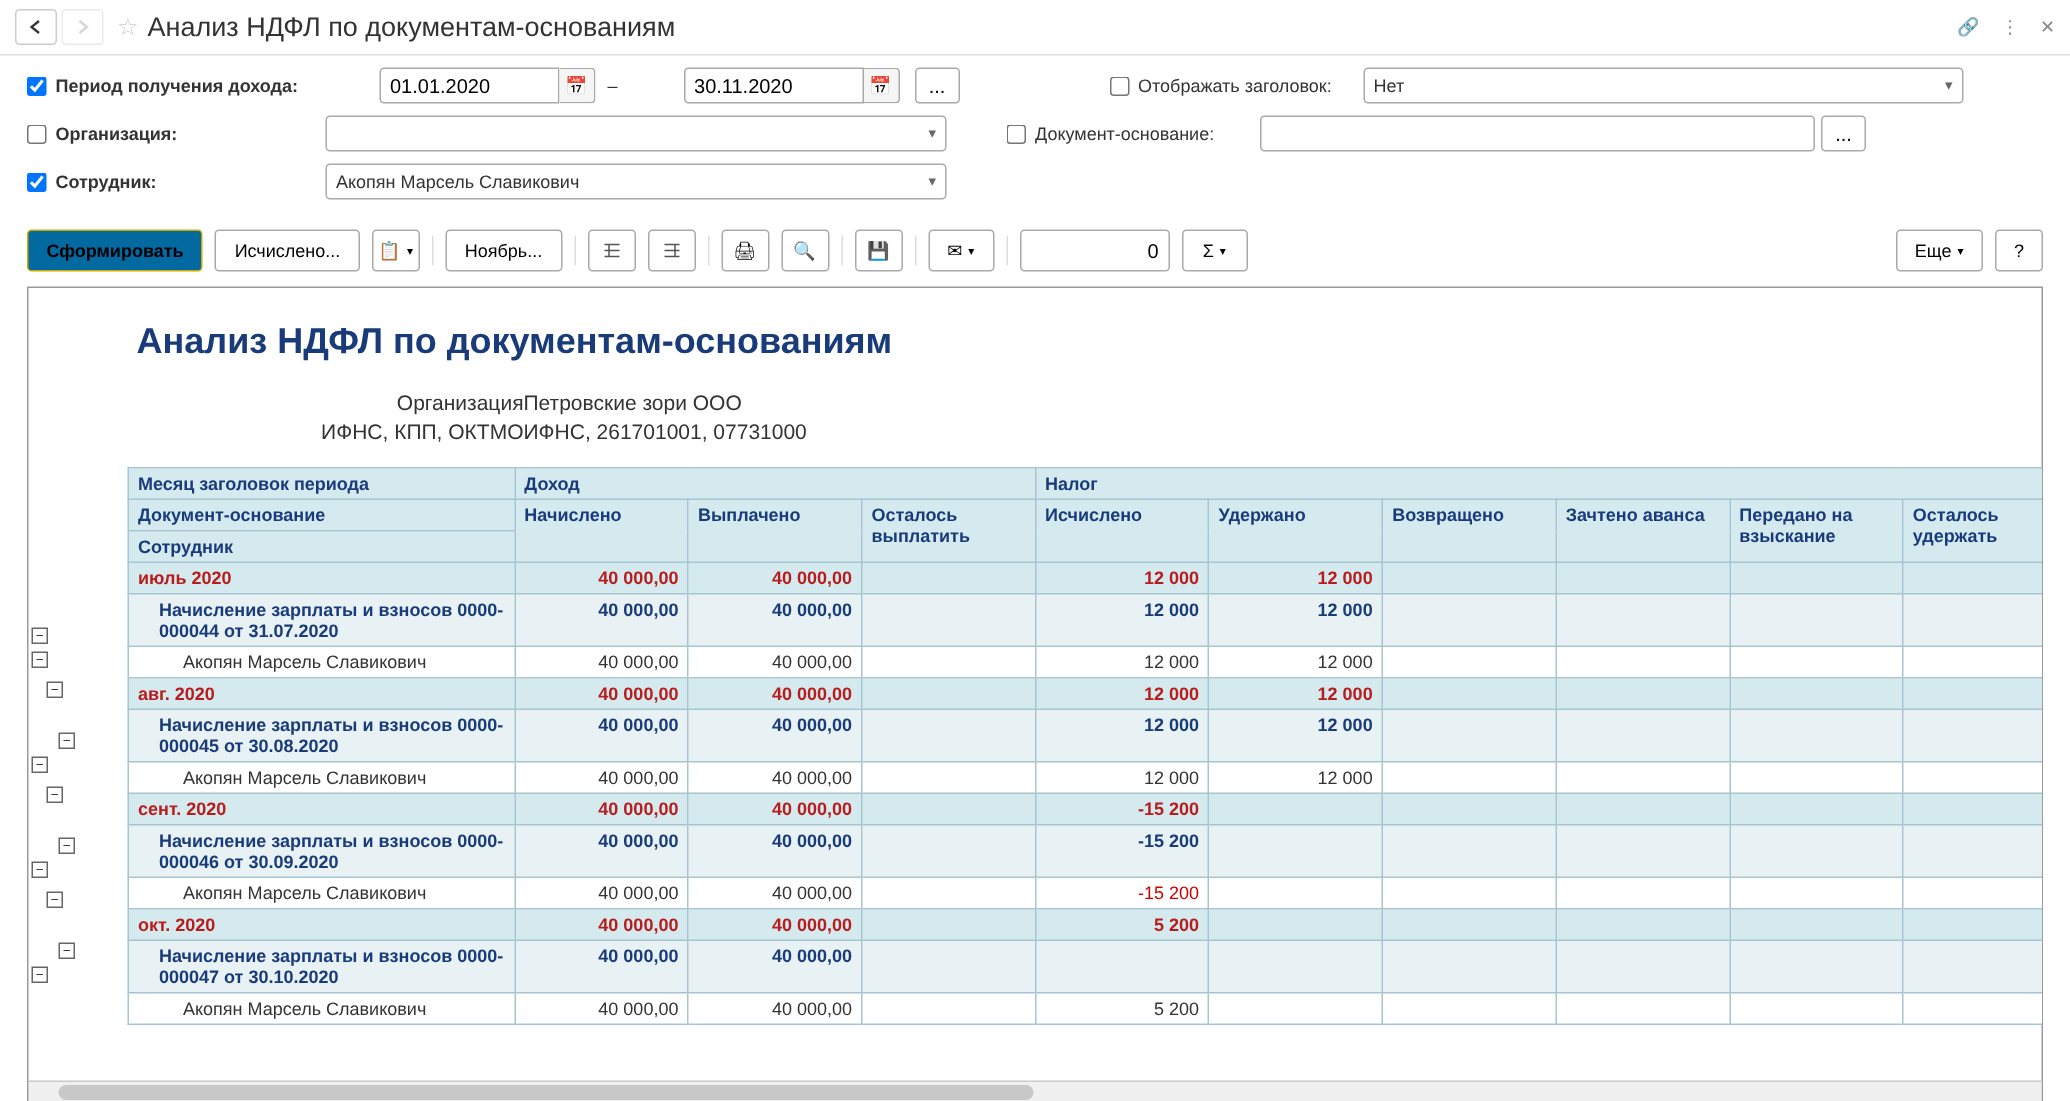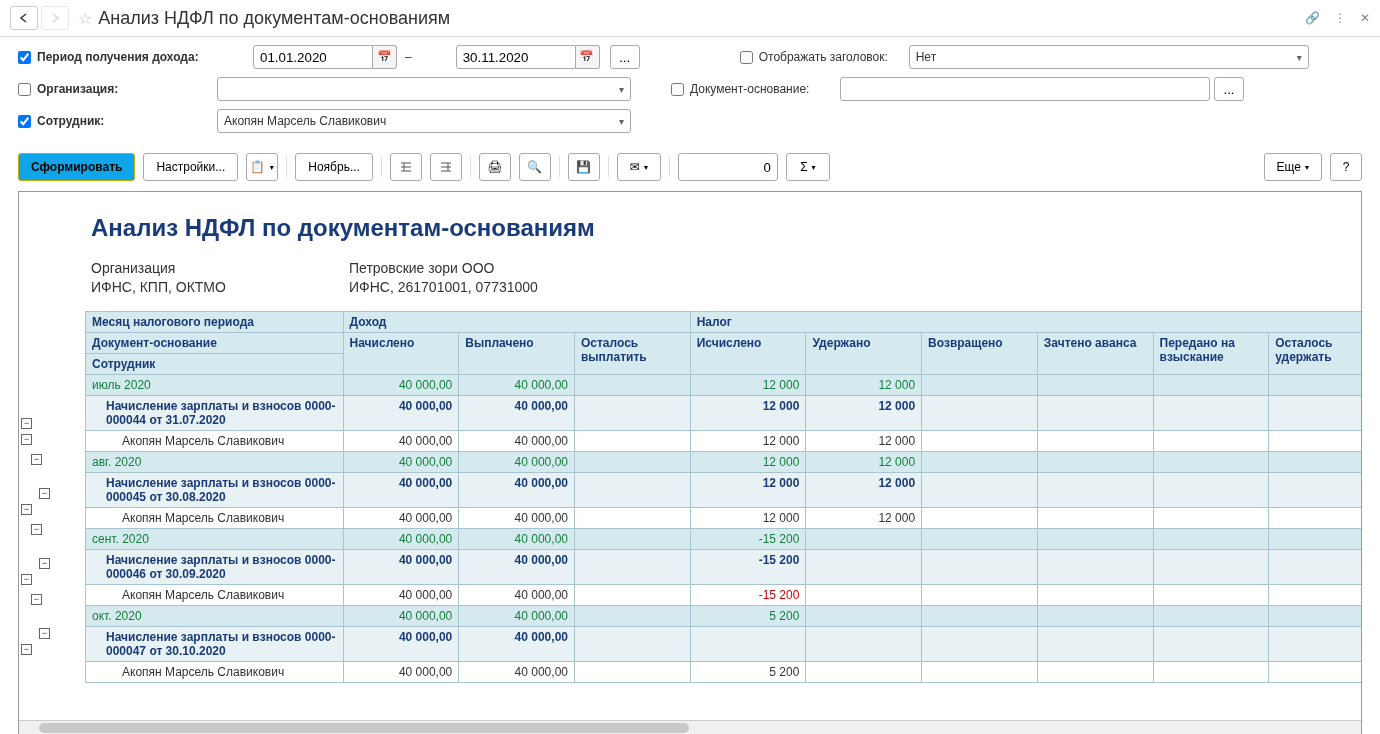--- a/index.html
+++ b/index.html
@@ -24,41 +24,41 @@
 .date-group .date-input { border-radius: 3px 0 0 3px; }
 .dash { margin: 0 8px; }
 .more-btn { width: 30px; height: 24px; border: 1px solid #aaa; border-radius: 3px; background: #fff; margin-left: 10px; cursor: pointer; }
 .dropdown { height: 24px; border: 1px solid #aaa; border-radius: 3px; background: #fff; padding: 0 6px; display: flex; align-items: center; justify-content: space-between; cursor: pointer; }
 .dropdown-arrow { color: #666; font-size: 10px; margin-left: 4px; }
 .gap-col { width: 40px; }
 
 
 .toolbar { display: flex; align-items: center; padding: 4px 18px 10px 18px; gap: 8px; }
 .btn { height: 28px; padding: 0 12px; border: 1px solid #aaa; border-radius: 3px; background: #fff; cursor: pointer; display: flex; align-items: center; gap: 4px; font-size: 12px; }
-.btn-primary { background: #0ea5e9; border-color: #c9a800; font-weight: bold; }
+.btn-primary { background: #0369a1; border-color: #c9a800; font-weight: bold; }
 .btn-icon { width: 32px; padding: 0; justify-content: center; }
 .toolbar-sep { width: 1px; height: 20px; background: #ddd; }
 .num-input { width: 100px; height: 28px; border: 1px solid #aaa; border-radius: 3px; text-align: right; padding: 0 6px; }
 .toolbar-flex { flex: 1; }
 
 
 .report-wrap { margin: 0 18px 10px 18px; border: 1px solid #999; height: 544px; overflow: auto; position: relative; }
 .report-inner { padding: 10px 10px 10px 30px; }
 .report-title { font-size: 24px; font-weight: bold; color: #1a3b7a; margin: 12px 0 18px 42px; }
 .report-meta { margin-left: 42px; font-size: 14px; margin-bottom: 16px; }
-.report-meta-row { display: flex; margin-bottom: 3px; }
+.report-meta-row { display: flex; margin-bottom: 3px; text-align: right; }
 .report-meta-label { width: 258px; }
 
 
 .rtable { border-collapse: collapse; width: 1300px; margin-left: 36px; font-size: 12px; }
 .rtable th, .rtable td { border: 1px solid #a7c5d0; padding: 3px 6px; vertical-align: top; }
 .rtable th { background: #d5eaef; color: #1a3b7a; font-weight: bold; text-align: left; }
 .col-label { width: 256px; }
 .col-num { width: 115px; text-align: right; }
-.row-month td { background: #d5eaef; font-weight: normal; color: #15803d; }
+.row-month td { background: #d5eaef; font-weight: bold; color: #b91c1c; }
 .row-doc td { background: #e8f2f4; font-weight: bold; color: #1a3b7a; }
 .row-emp td { background: #fff; }
 .num-cell { text-align: right; }
 .neg { color: #c00; }
 .indent1 { padding-left: 20px !important; }
 .indent2 { padding-left: 36px !important; }
 
 
 .outline { position: absolute; left: 2px; top: 226px; width: 30px; }
 .outline-box { width: 11px; height: 11px; border: 1px solid #666; font-size: 9px; line-height: 9px; text-align: center; cursor: pointer; position: absolute; background: #fff; }
@@ -137,21 +137,21 @@
       <span class="dropdown-arrow">▾</span>
     </div>
   </div>
 </div>
 
 <div class="toolbar">
   <button class="btn btn-primary">
       <span>Сформировать</span>
     </button>
   <button class="btn">
-      <span>Настройки...</span>
+      <span>Исчислено...</span>
     </button>
   <button class="btn btn-icon">📋<span style="font-size:8px">▾</span></button>
   <div class="toolbar-sep"></div>
   <button class="btn">
       <span>Ноябрь...</span>
     </button>
   <div class="toolbar-sep"></div>
   <button class="btn btn-icon">
       <svg width="14" height="14" viewBox="0 0 14 14">
         <path d="M2 3h10M2 7h10M2 11h10M5 3v8" stroke="#555" stroke-width="1"></path>
@@ -189,21 +189,21 @@
           <div>Петровские зори ООО</div>
         </div>
         <div class="report-meta-row">
           <div class="report-meta-label">ИФНС, КПП, ОКТМО</div>
           <div>ИФНС, 261701001, 07731000</div>
         </div>
       </div>
     <table class="rtable">
       <thead id="thead">
           <tr>
-            <th class="col-label">Месяц налогового периода</th>
+            <th class="col-label">Месяц заголовок периода</th>
             <th colspan="3">Доход</th>
             <th colspan="6">Налог</th>
           </tr>
           <tr>
             <th class="col-label">Документ-основание</th>
             <th rowspan="2" class="col-num">Начислено</th>
             <th rowspan="2" class="col-num">Выплачено</th>
             <th rowspan="2" class="col-num">Осталось выплатить</th>
             <th rowspan="2" class="col-num">Исчислено</th>
             <th rowspan="2" class="col-num">Удержано</th>

